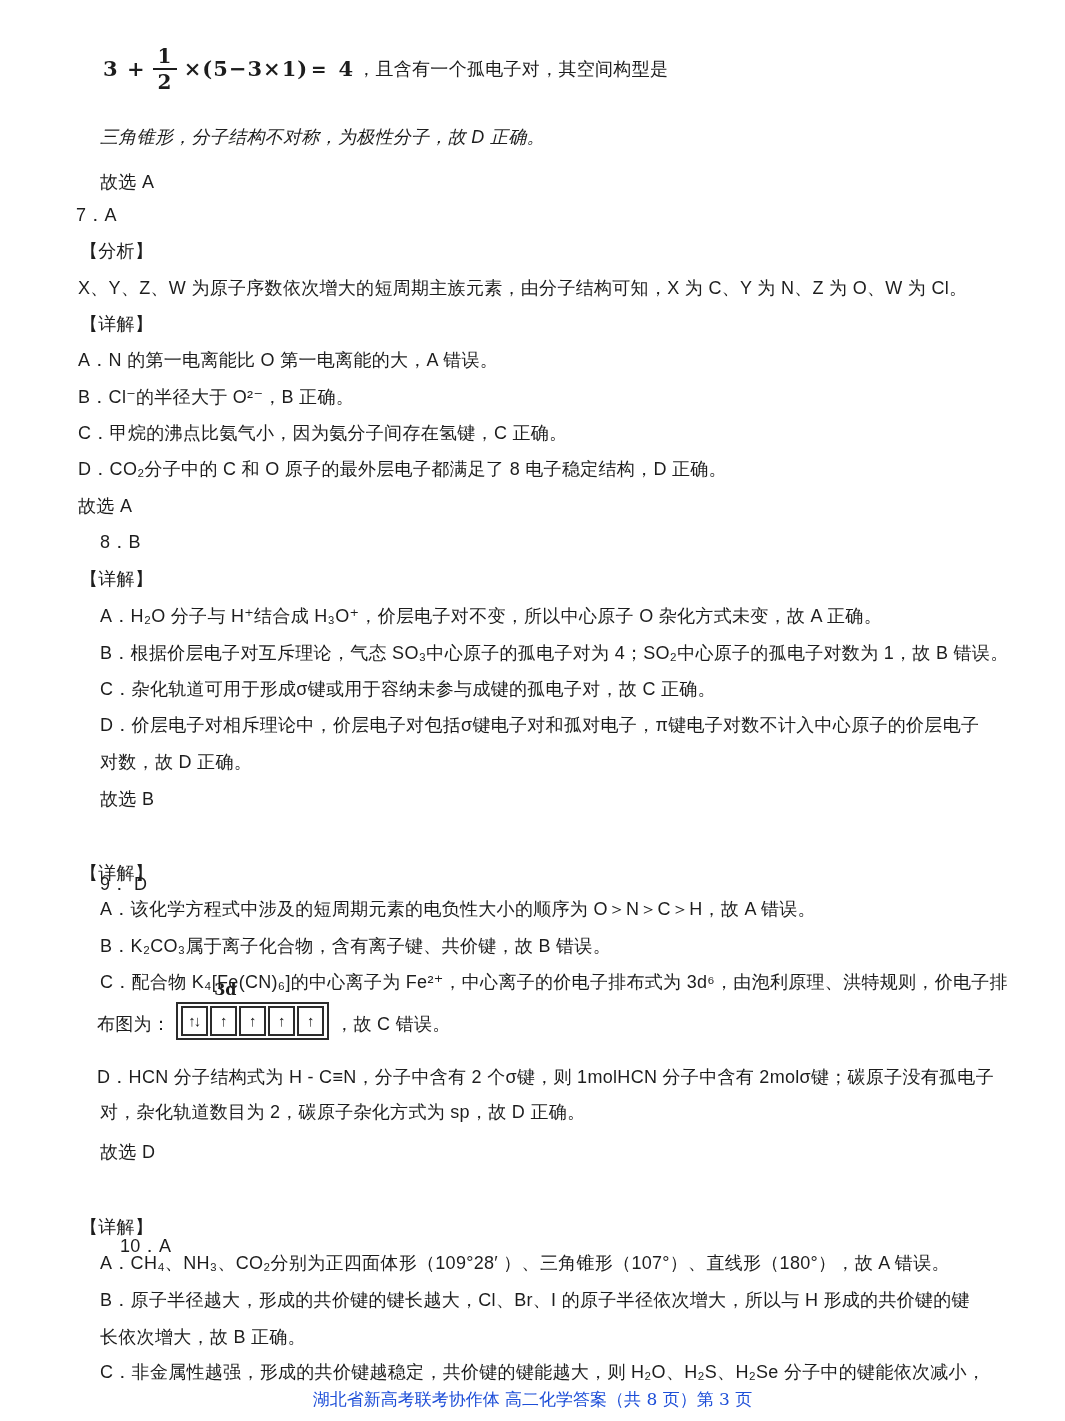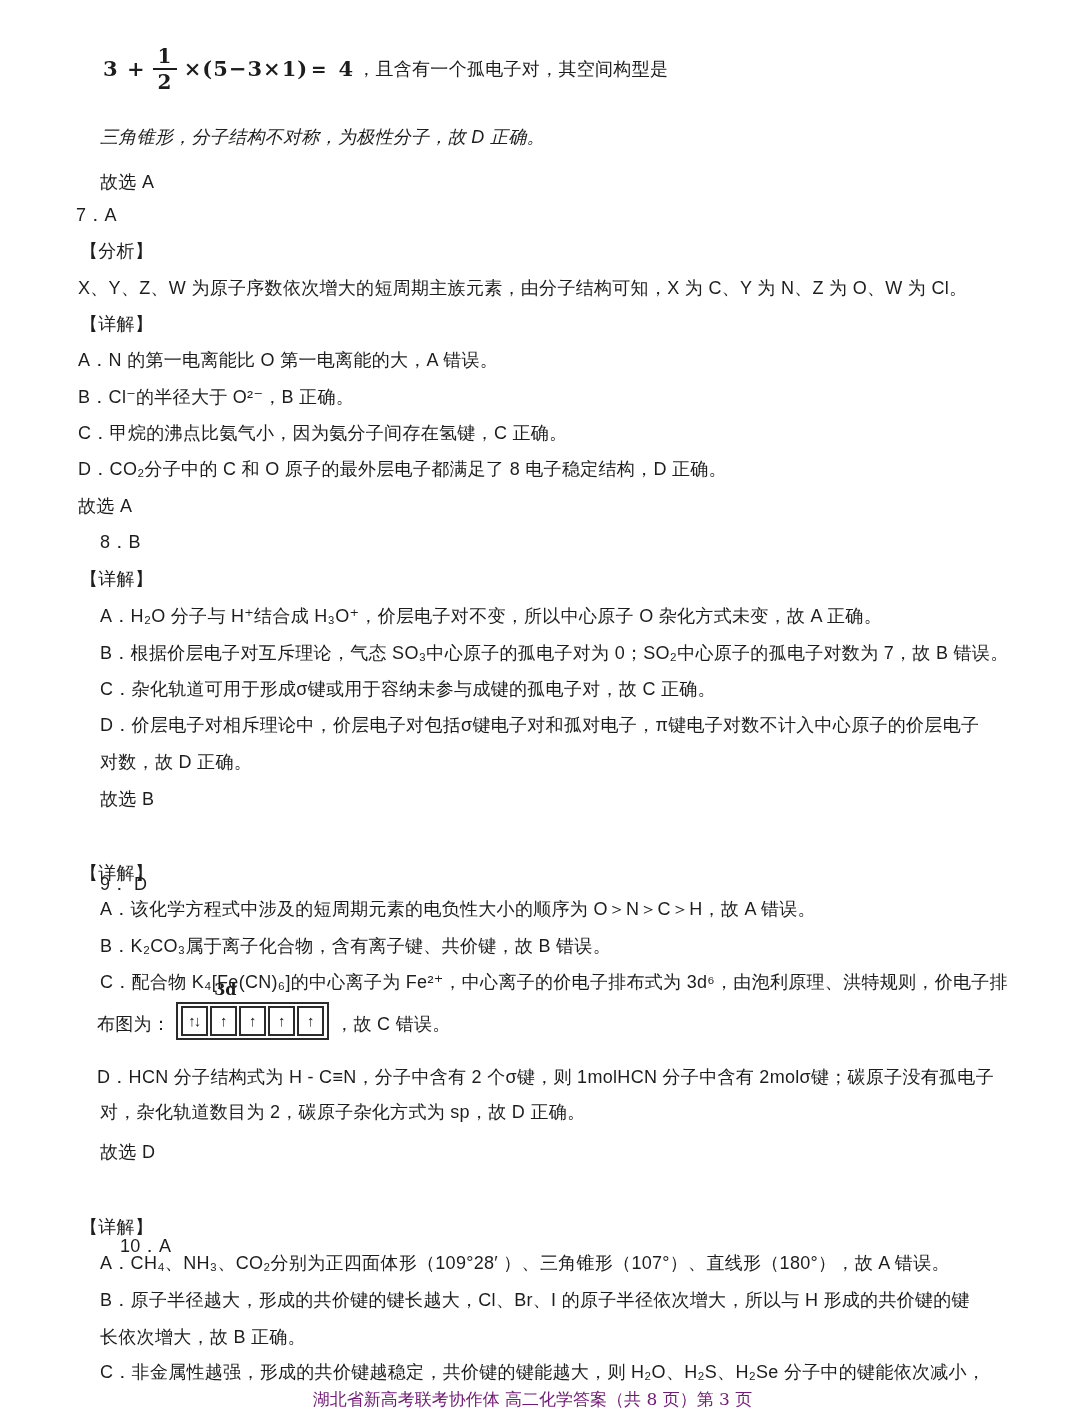--- a/index.html
+++ b/index.html
@@ -38,21 +38,21 @@
   }
   .orb-box {
     width:27px; height:30px; border:2px solid #2b2b2b; margin:0 1px;
     display:flex; align-items:center; justify-content:center;
     font-size:15px; font-weight:bold; letter-spacing:-2px;
     padding-right:2px;
   }
   .footer {
     position:absolute; left:0; top:1388px; width:100%;
     text-align:center; font-family:"DejaVu Serif",serif;
-    font-size:17px; color:#701a75;
+    font-size:17px; color:#1d4ed8;
   }
 </style>
 </head>
 <body>
 
 <div class="ln formula-line" style="left:100px; top:45px;">
   <span class="math">3 +</span>
   <span class="frac">
     <span class="num">1</span>
     <span class="den">2</span>
@@ -68,21 +68,21 @@
 <div class="ln" style="left:78px; top:276px;">X、Y、Z、W 为原子序数依次增大的短周期主族元素，由分子结构可知，X 为 C、Y 为 N、Z 为 O、W 为 Cl。</div>
 <div class="ln" style="left:80px; top:312px;">【详解】</div>
 <div class="ln" style="left:78px; top:348px;">A．N 的第一电离能比 O 第一电离能的大，A 错误。</div>
 <div class="ln" style="left:78px; top:385px;">B．Cl⁻的半径大于 O²⁻，B 正确。</div>
 <div class="ln" style="left:78px; top:421px;">C．甲烷的沸点比氨气小，因为氨分子间存在氢键，C 正确。</div>
 <div class="ln" style="left:78px; top:457px;">D．CO₂分子中的 C 和 O 原子的最外层电子都满足了 8 电子稳定结构，D 正确。</div>
 <div class="ln" style="left:78px; top:494px;">故选 A</div>
 <div class="ln" style="left:100px; top:530px;">8．B</div>
 <div class="ln" style="left:80px; top:567px;">【详解】</div>
 <div class="ln" style="left:100px; top:604px;">A．H₂O 分子与 H⁺结合成 H₃O⁺，价层电子对不变，所以中心原子 O 杂化方式未变，故 A 正确。</div>
-<div class="ln" style="left:100px; top:641px;">B．根据价层电子对互斥理论，气态 SO₃中心原子的孤电子对为 0；SO₂中心原子的孤电子对数为 7，故 B 错误。</div>
+<div class="ln" style="left:100px; top:641px;">B．根据价层电子对互斥理论，气态 SO₃中心原子的孤电子对为 4；SO₂中心原子的孤电子对数为 1，故 B 错误。</div>
 <div class="ln" style="left:100px; top:677px;">C．杂化轨道可用于形成σ键或用于容纳未参与成键的孤电子对，故 C 正确。</div>
 <div class="ln" style="left:100px; top:713px;">D．价层电子对相斥理论中，价层电子对包括σ键电子对和孤对电子，π键电子对数不计入中心原子的价层电子</div>
 <div class="ln" style="left:100px; top:750px;">对数，故 D 正确。</div>
 <div class="ln" style="left:100px; top:787px;">故选 B</div>
 <div class="ln" style="left:100px; top:824px;margin-top:48px;">9．  D</div>
 <div class="ln" style="left:80px; top:861px;">【详解】</div>
 <div class="ln" style="left:100px; top:897px;">A．该化学方程式中涉及的短周期元素的电负性大小的顺序为 O＞N＞C＞H，故 A 错误。</div>
 <div class="ln" style="left:100px; top:934px;">B．K₂CO₃属于离子化合物，含有离子键、共价键，故 B 错误。</div>
 <div class="ln" style="left:100px; top:970px;">C．配合物 K₄[Fe(CN)₆]的中心离子为 Fe²⁺，中心离子的价电子排布式为 3d⁶，由泡利原理、洪特规则，价电子排</div>
 

